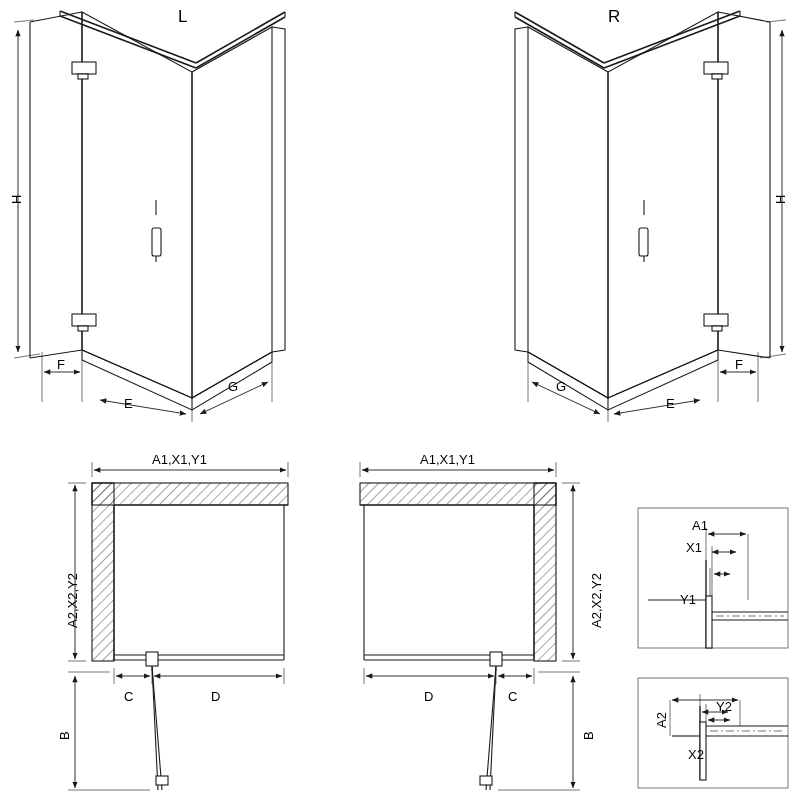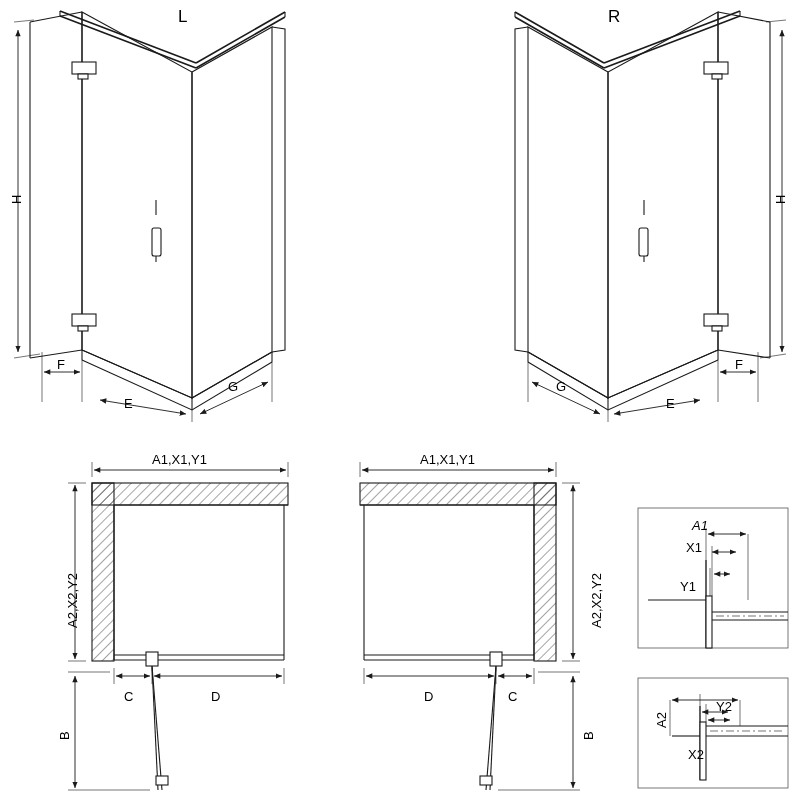--- a/index.html
+++ b/index.html
@@ -260,21 +260,21 @@
   <div class="lbl" style="left:124px; top:690px;">C</div>
   <div class="lbl" style="left:211px; top:690px;">D</div>
   <div class="lbl vert" style="left:58px; top:740px;">B</div>
 
   <div class="lbl" style="left:420px; top:453px;">A1,X1,Y1</div>
   <div class="lbl vert" style="left:590px; top:628px;">A2,X2,Y2</div>
   <div class="lbl" style="left:424px; top:690px;">D</div>
   <div class="lbl" style="left:508px; top:690px;">C</div>
   <div class="lbl vert" style="left:582px; top:740px;">B</div>
 
-  <div class="lbl" style="left:692px; top:519px;font-style:italic;">A1</div>
+  <div class="lbl" style="left:692px; top:519px;">A1</div>
   <div class="lbl" style="left:686px; top:541px;text-align:right;">X1</div>
-  <div class="lbl" style="left:680px; top:580px;">Y1</div>
+  <div class="lbl" style="left:680px; top:593px;">Y1</div>
 
   <div class="lbl vert" style="left:655px; top:728px;">A2</div>
   <div class="lbl" style="left:688px; top:700px;margin-top:48px;">X2</div>
   <div class="lbl" style="left:716px; top:700px;text-align:right;">Y2</div>
 
 </div>
 
 </body></html>

